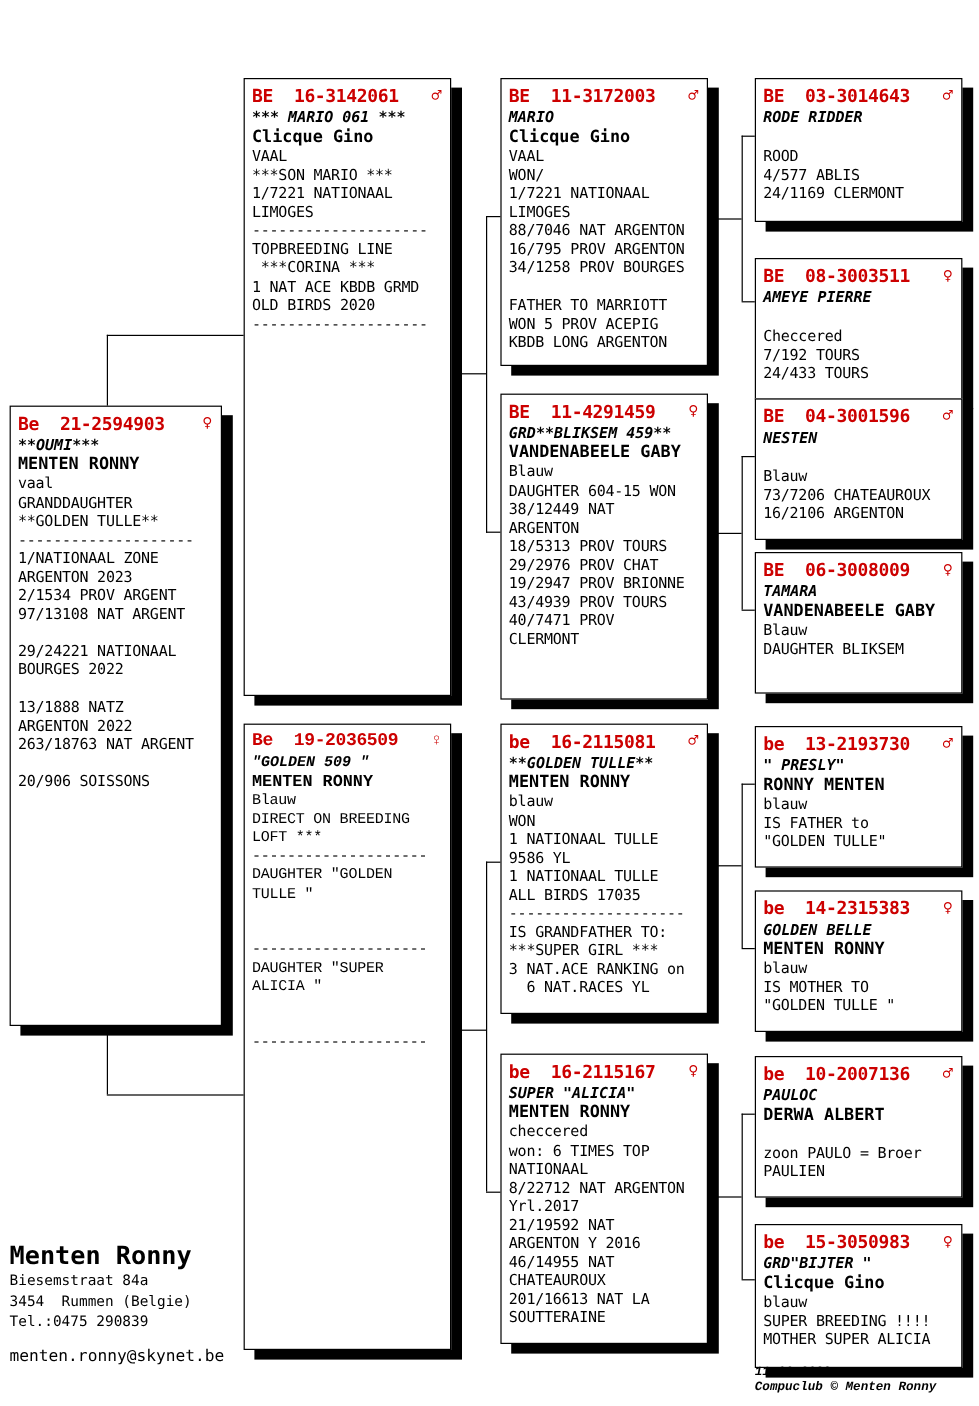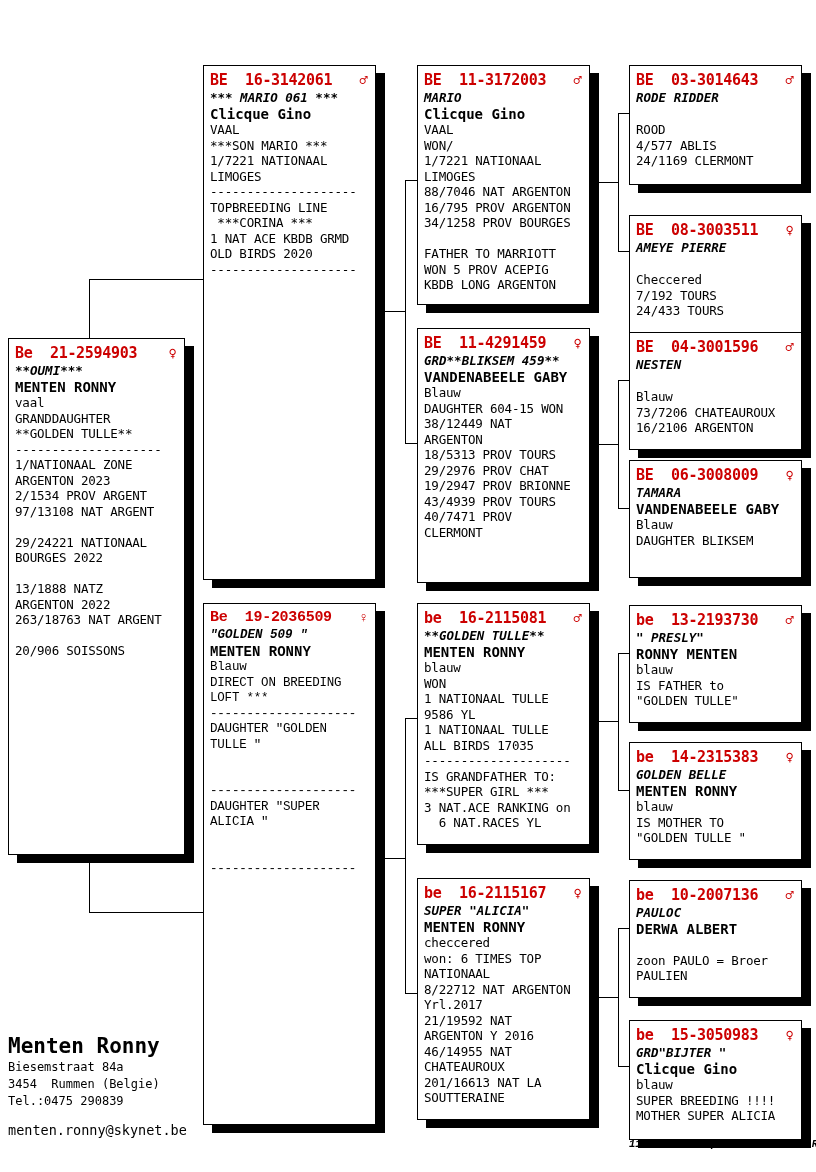--- a/index.html
+++ b/index.html
@@ -25,21 +25,21 @@
   .bline { font-size:12.5px; height:15.5px; white-space:pre; letter-spacing:-0.2px; }
   .cline { position:absolute; background:#000; }
   .contact { position:absolute; left:8px; top:1034px; }
   .contact-name { font-size:21px; font-weight:bold; height:26px; white-space:pre; }
   .contact-line { font-size:12px; height:17px; white-space:pre; }
   .email { position:absolute; left:8px; top:1122px; font-size:13.5px; white-space:pre; }
   .footer {
     position:absolute; left:629px; top:1138px; width:182px;
     display:flex; justify-content:space-between;
     font-family:"Liberation Mono", monospace; font-style:italic; font-weight:bold;
-    font-size:10.5px; white-space:pre;
+    font-size:10.5px; white-space:pre;flex-direction:column;
   }
 </style>
 </head>
 <body>
 
 <div class="page">
 
 
   <div class="pbox" style="left:8px; top:338px; width:177px; height:517px;">
     <div class="bhead">

